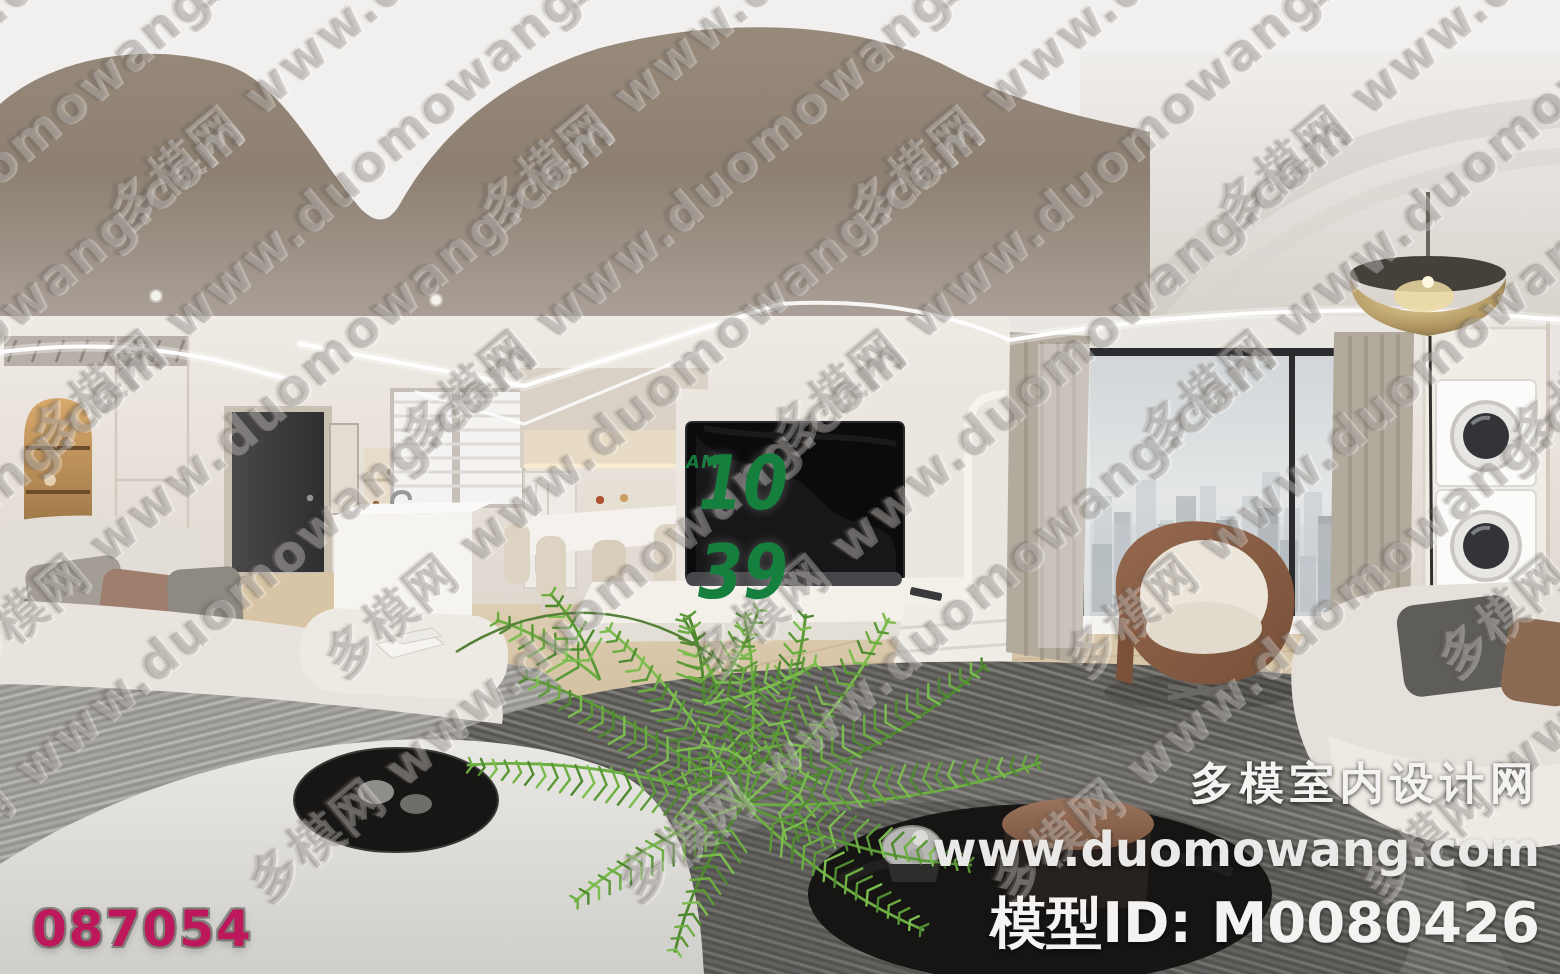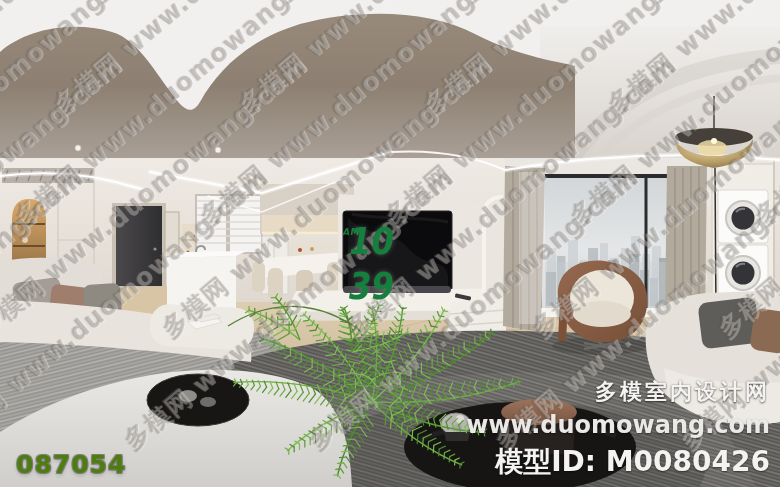--- a/index.html
+++ b/index.html
@@ -21,21 +21,21 @@
   #tv-clock{position:absolute;left:336px;top:218px;width:106px;height:68px;color:#15803d;font-style:italic;}
   #tv-clock .am{position:absolute;left:7px;top:9px;font-size:9px;font-weight:bold;letter-spacing:.5px;opacity:.95;}
   #tv-clock .time{
     position:absolute;left:13px;top:1px;font-size:33px;font-weight:800;
     transform:scale(.98,1.14);transform-origin:left top;letter-spacing:0;
     text-shadow:0 0 5px rgba(255,255,255,.25);
   }
   
   #image-id{
     position:absolute;left:16px;top:450px;font-size:25px;font-weight:bold;letter-spacing:1px;
-    color:#4d7c0f;
+    color:#be185d;
     text-shadow:-1px -1px 0 rgba(125,122,117,.85),1px 1px 0 rgba(125,122,117,.85),
                  1px -1px 0 rgba(125,122,117,.85),-1px 1px 0 rgba(125,122,117,.85),
                  0 2px 4px rgba(0,0,0,.25);
   }
   
   #footer-right{
     position:absolute;right:10px;top:377px;display:flex;flex-direction:column;
     align-items:flex-end;gap:4px;text-align:right;
   }
   #footer-right .site-name{

